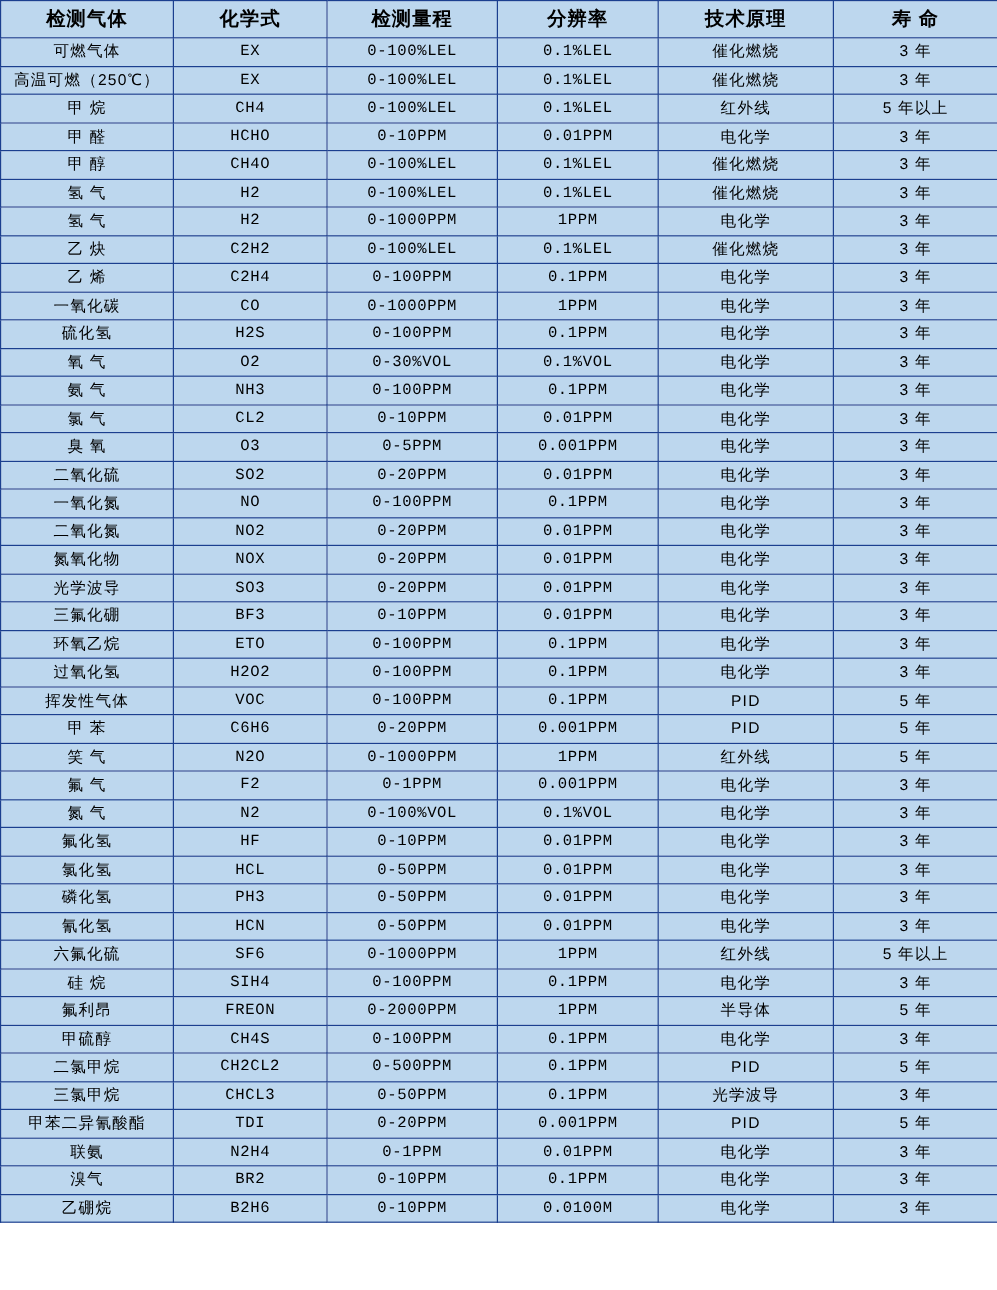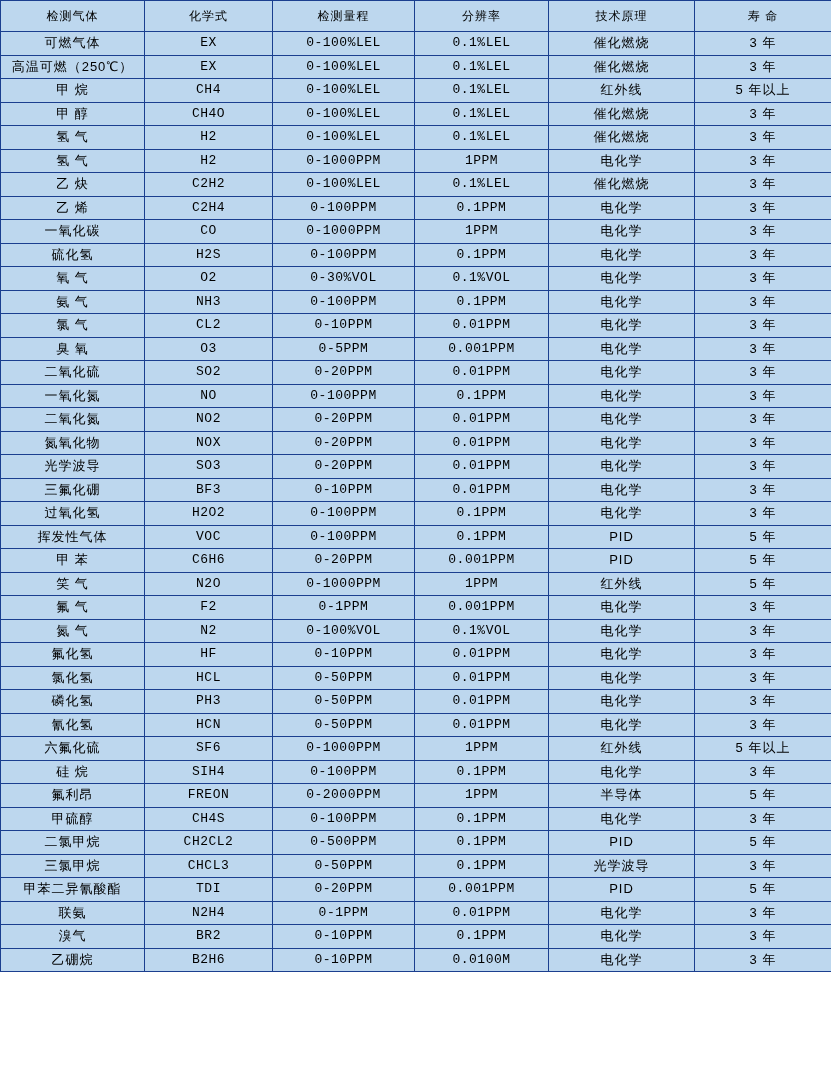--- a/index.html
+++ b/index.html
@@ -22,22 +22,22 @@
     border: 1px solid #1b3f8f;
     text-align: center;
     vertical-align: middle;
     color: #000000;
     background: #bdd7ee;
     white-space: nowrap;
     overflow: hidden;
   }
   table.gas-table thead th {
     height: 28px;
-    font-size: 12px;
-    font-weight: normal;
+    font-size: 16px;
+    font-weight: bold;
     letter-spacing: 1px;
   }
   table.gas-table tbody td {
     height: 20.5px;
     font-size: 13px;
     line-height: 20px;
     font-weight: normal;
   }
   
   col.c0 { width: 144px; }
@@ -103,20 +103,28 @@
       </tr>
       <tr>
         <td class="name">甲 烷</td>
         <td class="formula">CH4</td>
         <td class="range">0-100%LEL</td>
         <td class="res">0.1%LEL</td>
         <td class="principle">红外线</td>
         <td class="life">5 年以上</td>
       </tr>
       <tr>
+        <td class="name">甲 醛</td>
+        <td class="formula">HCHO</td>
+        <td class="range">0-10PPM</td>
+        <td class="res">0.01PPM</td>
+        <td class="principle">电化学</td>
+        <td class="life">3 年</td>
+      </tr>
+      <tr>
         <td class="name">甲 醇</td>
         <td class="formula">CH4O</td>
         <td class="range">0-100%LEL</td>
         <td class="res">0.1%LEL</td>
         <td class="principle">催化燃烧</td>
         <td class="life">3 年</td>
       </tr>
       <tr>
         <td class="name">氢 气</td>
         <td class="formula">H2</td>
@@ -235,20 +243,28 @@
         <td class="range">0-20PPM</td>
         <td class="res">0.01PPM</td>
         <td class="principle">电化学</td>
         <td class="life">3 年</td>
       </tr>
       <tr>
         <td class="name">三氟化硼</td>
         <td class="formula">BF3</td>
         <td class="range">0-10PPM</td>
         <td class="res">0.01PPM</td>
+        <td class="principle">电化学</td>
+        <td class="life">3 年</td>
+      </tr>
+      <tr>
+        <td class="name">环氧乙烷</td>
+        <td class="formula">ETO</td>
+        <td class="range">0-100PPM</td>
+        <td class="res">0.1PPM</td>
         <td class="principle">电化学</td>
         <td class="life">3 年</td>
       </tr>
       <tr>
         <td class="name">过氧化氢</td>
         <td class="formula">H2O2</td>
         <td class="range">0-100PPM</td>
         <td class="res">0.1PPM</td>
         <td class="principle">电化学</td>
         <td class="life">3 年</td>

